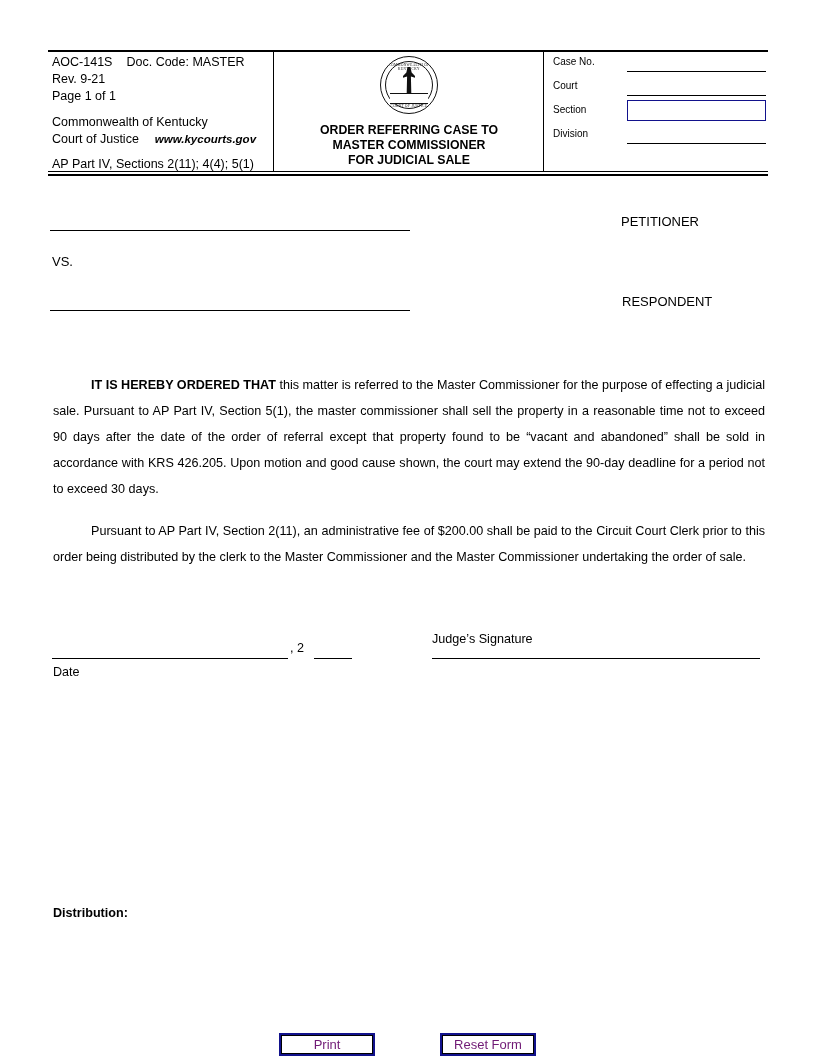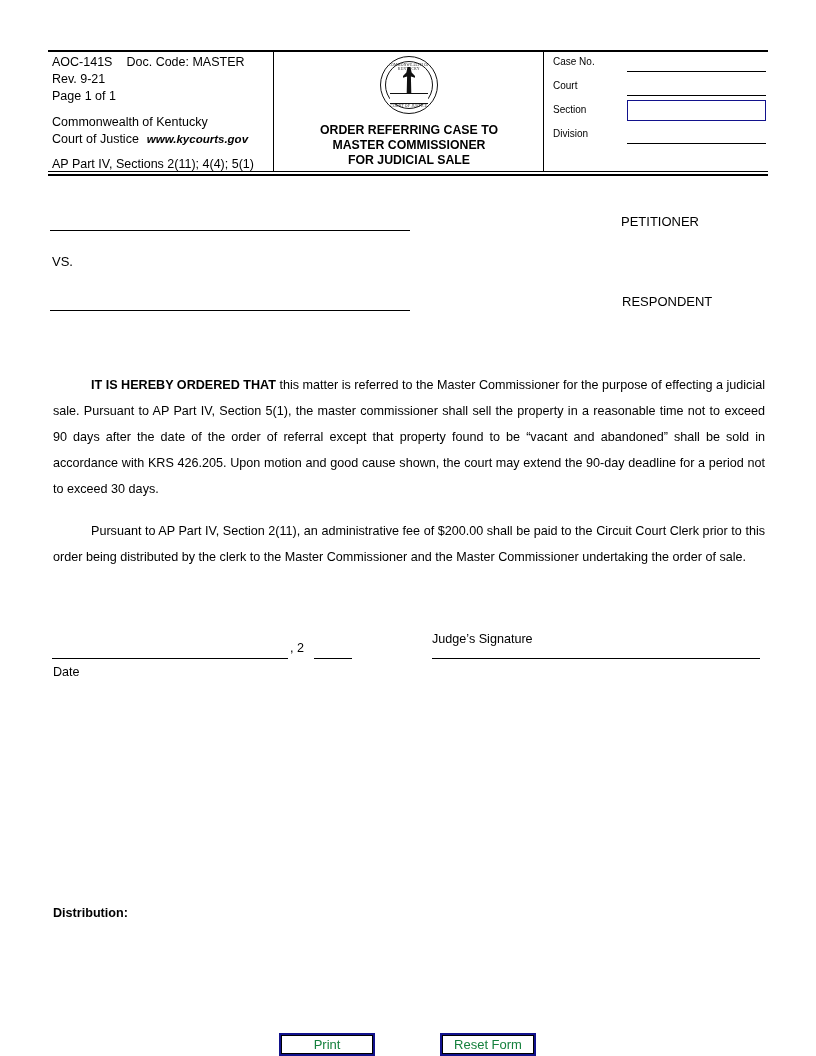--- a/index.html
+++ b/index.html
@@ -70,21 +70,21 @@
     box-sizing: border-box;
     padding-left: 8px;
   }
   .hdr-line { white-space: nowrap; }
   .hdr-docline span.doc { padding-left: 14px; }
   .hdr-gap { height: 9px; }
   .kycourts {
     font-style: italic;
     font-weight: bold;
     font-size: 11.5px;
-    padding-left: 8px;
+    padding-left: 16px;
   }
   .hdr-sections {
     margin-top: 8px;
     font-size: 12.5px;
   }
 
   
   .seal-wrap {
     position: absolute;
     left: 50%;
@@ -285,21 +285,21 @@
     position: absolute;
     height: 23px;
     border: 2px solid #12128c;
     background: #ffffff;
     box-sizing: border-box;
     display: flex;
     align-items: center;
     justify-content: center;
     font-family: "Liberation Sans", sans-serif;
     font-size: 13px;
-    color: #15803d;
+    color: #701a75;
     cursor: pointer;
   }
   .btn-inner {
     width: 100%;
     height: 100%;
     border: 1px solid #000;
     box-sizing: border-box;
     display: flex;
     align-items: center;
     justify-content: center;

